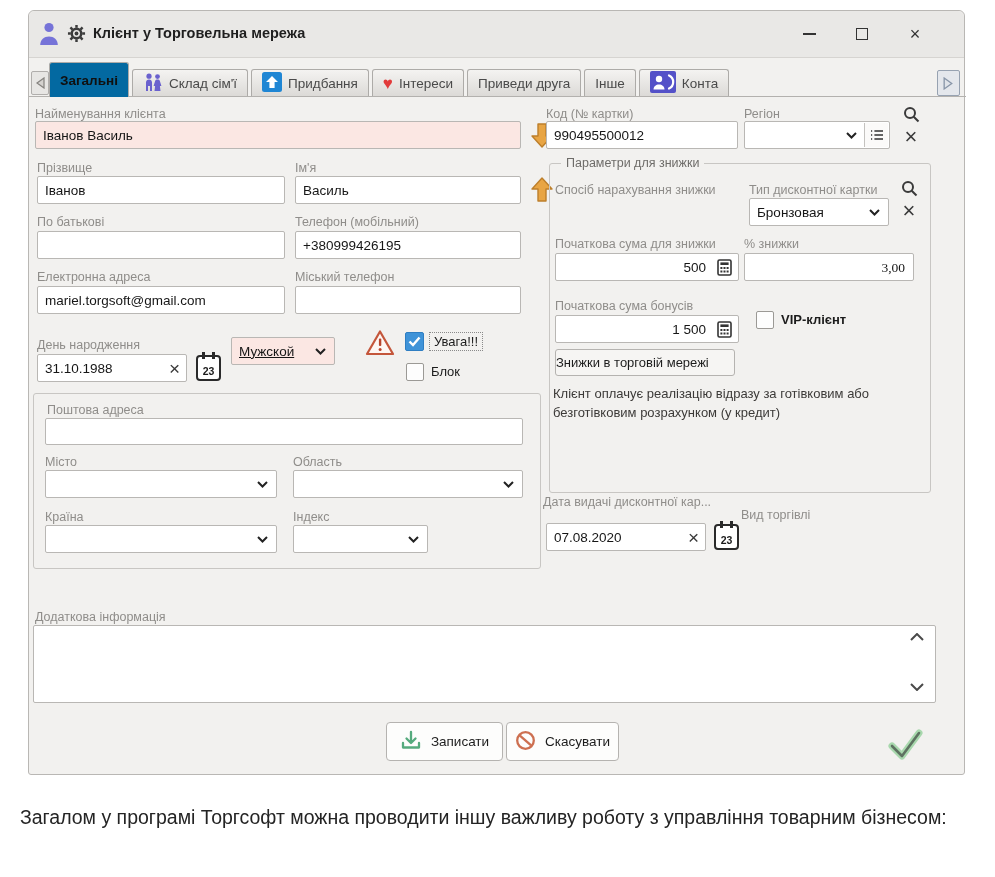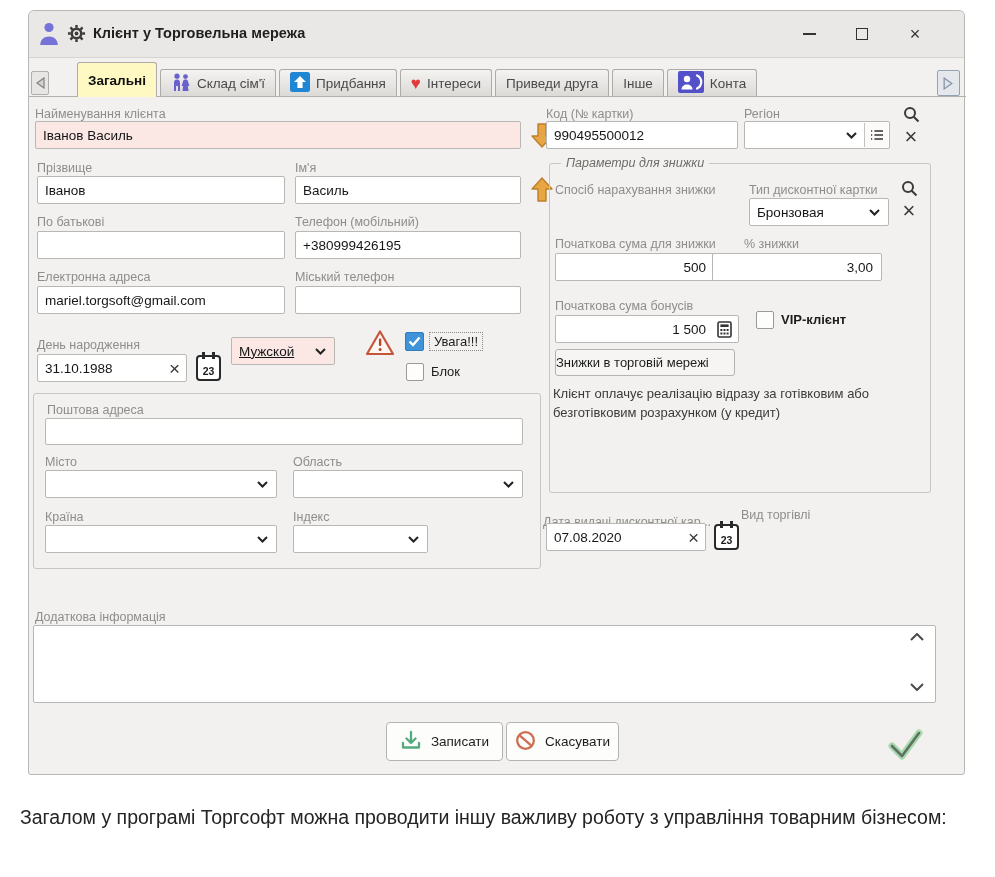--- a/index.html
+++ b/index.html
@@ -15,21 +15,21 @@
   .minbar{width:13px;height:2px;background:#333;}
   .maxbox{width:12px;height:12px;border:1.6px solid #333;box-sizing:border-box;}
   .closex{font-size:18px;line-height:1;color:#333;}
   
   .tabstrip{position:absolute;left:0;top:48px;width:937px;height:38px;}
   .tabstrip::after{content:"";position:absolute;left:0;right:0;bottom:0;height:1px;background:#b3b1ae;z-index:1;}
   .tabs{position:absolute;left:20px;top:0;width:908px;height:38px;display:flex;gap:3px;align-items:flex-end;overflow:hidden;}
   .tab{display:flex;align-items:center;gap:6px;padding:0 10px;height:28px;
        background:linear-gradient(#f4f3f1,#dbd9d6);border:1px solid #adaba8;border-bottom:none;
        border-radius:3px 3px 0 0;font-size:13.5px;color:#4a4a4a;white-space:nowrap;box-sizing:border-box;}
-  .tab.active{height:35px;background:#fef9c3;font-weight:bold;color:#101010;z-index:2;position:relative;margin-left:28px;}
+  .tab.active{height:35px;background:#0369a1;font-weight:bold;color:#101010;z-index:2;position:relative;}
   .tabscroll{position:absolute;width:18px;height:24px;background:#e7e6e4;border:1px solid #b0aeac;border-radius:2px;
              display:flex;align-items:center;justify-content:center;box-sizing:border-box;}
   .tabscroll.right{background:#e4e7ec;border-color:#97a2b1;z-index:3;width:23px;height:26px;}
   
   .lbl{position:absolute;font-size:12.5px;color:#8f8d8a;white-space:nowrap;}
   .inp{position:absolute;height:28px;background:#fff;border:1px solid #b9b7b4;border-radius:2px;
        font-size:13.5px;color:#161616;padding:0 7px;box-sizing:border-box;font-family:inherit;outline:none;}
   .pink{background:#fbe7e3 !important;}
   .combo{position:absolute;height:28px;background:#fff;border:1px solid #b9b7b4;border-radius:2px;
          box-sizing:border-box;display:flex;align-items:center;padding:0 24px 0 7px;font-size:13.5px;color:#161616;}
@@ -254,21 +254,21 @@
       <svg width="17" height="17" viewBox="0 0 17 17" fill="none" stroke="#3a3a3a" stroke-width="2">
           <circle cx="7" cy="7" r="5"></circle>
           <path d="M10.7 10.7l4.8 4.8"></path>
         </svg>
     </div>
     <div class="icbtn" style="left:873px;top:116px;width:18px;height:20px;">
         <span class="xglyph" style="font-size:22px;">×</span>
       </div>
 
     <div class="groupbox" style="left:520px;top:152px;width:382px;height:330px;"></div>
-    <span class="grouptitle" style="left:532px;top:145px;font-style:italic;">Параметри для знижки</span>
+    <span class="grouptitle" style="left:532px;top:145px;">Параметри для знижки</span>
 
     <span class="lbl" style="left:526px;top:172px;">Спосіб нарахування знижки</span>
     <span class="lbl" style="left:720px;top:172px;">Тип дисконтної картки</span>
     <div class="combo" style="left:720px;top:187px;width:140px;">
       <span>Бронзовая</span>
       <svg class="chev" width="11" height="7" viewBox="0 0 11 7">
           <path d="M1 1l4.5 4.5L10 1" fill="none" stroke="#222" stroke-width="2"></path>
         </svg>
     </div>
     <div class="icbtn" style="left:871px;top:168px;width:18px;height:18px;">
@@ -293,21 +293,21 @@
               <rect x="6.5" y="8" width="2" height="2"></rect>
               <rect x="9.6" y="8" width="2" height="2"></rect>
               <rect x="3.4" y="11.5" width="2" height="2"></rect>
               <rect x="6.5" y="11.5" width="2" height="2"></rect>
               <rect x="9.6" y="11.5" width="2" height="2"></rect>
             </g>
           </svg>
       </span>
     </div>
     <span class="lbl" style="left:715px;top:226px;">% знижки</span>
-    <div class="inp" style="left:683px;top:242px;width:170px;">
+    <div class="inp" style="left:715px;top:242px;width:170px;font-family:Liberation Serif, serif;">
       <span class="numtxt" style="right:8px;top:6px;">3,00</span>
     </div>
 
     <span class="lbl" style="left:526px;top:288px;">Початкова сума бонусів</span>
     <div class="inp" style="left:526px;top:304px;width:184px;">
       <span class="numtxt" style="right:32px;top:6px;">1 500</span>
       <span class="icbtn" style="right:6px;top:5px;">
         <svg width="15" height="17" viewBox="0 0 15 17">
             <rect x="1" y="1" width="13" height="15" rx="1.5" fill="#fff" stroke="#333" stroke-width="1.6"></rect>
             <rect x="3.4" y="3.4" width="8.2" height="2.6" fill="#333"></rect>
@@ -323,21 +323,21 @@
       </span>
     </div>
     <div class="cb" style="left:727px;top:300px;"></div>
     <span class="cblbl" style="left:752px;top:301px;font-weight:bold;">VIP-клієнт</span>
 
     <div class="smallbtn" style="left:526px;top:338px;width:180px;height:27px;">
       <span>Знижки в торговій мережі</span>
     </div>
     <div class="note" style="left:524px;top:374px;width:372px;">Клієнт оплачує реалізацію відразу за готівковим або безготівковим розрахунком (у кредит)</div>
 
-    <span class="lbl" style="left:514px;top:484px;margin-top:20px;">Дата видачі дисконтної кар...</span>
+    <span class="lbl" style="left:514px;top:484px;">Дата видачі дисконтної кар...</span>
     <div class="inp" style="left:517px;top:512px;width:160px;display:flex;align-items:center;">
       <span>07.08.2020</span>
       <span class="xglyph" style="position:absolute;right:6px;top:4px;">×</span>
     </div>
     <div class="cal" style="left:685px;top:513px;">
         <span>23</span>
       </div>
     <span class="lbl" style="left:712px;top:497px;">Вид торгівлі</span>
 
     <span class="lbl" style="left:6px;top:599px;">Додаткова інформація</span>

